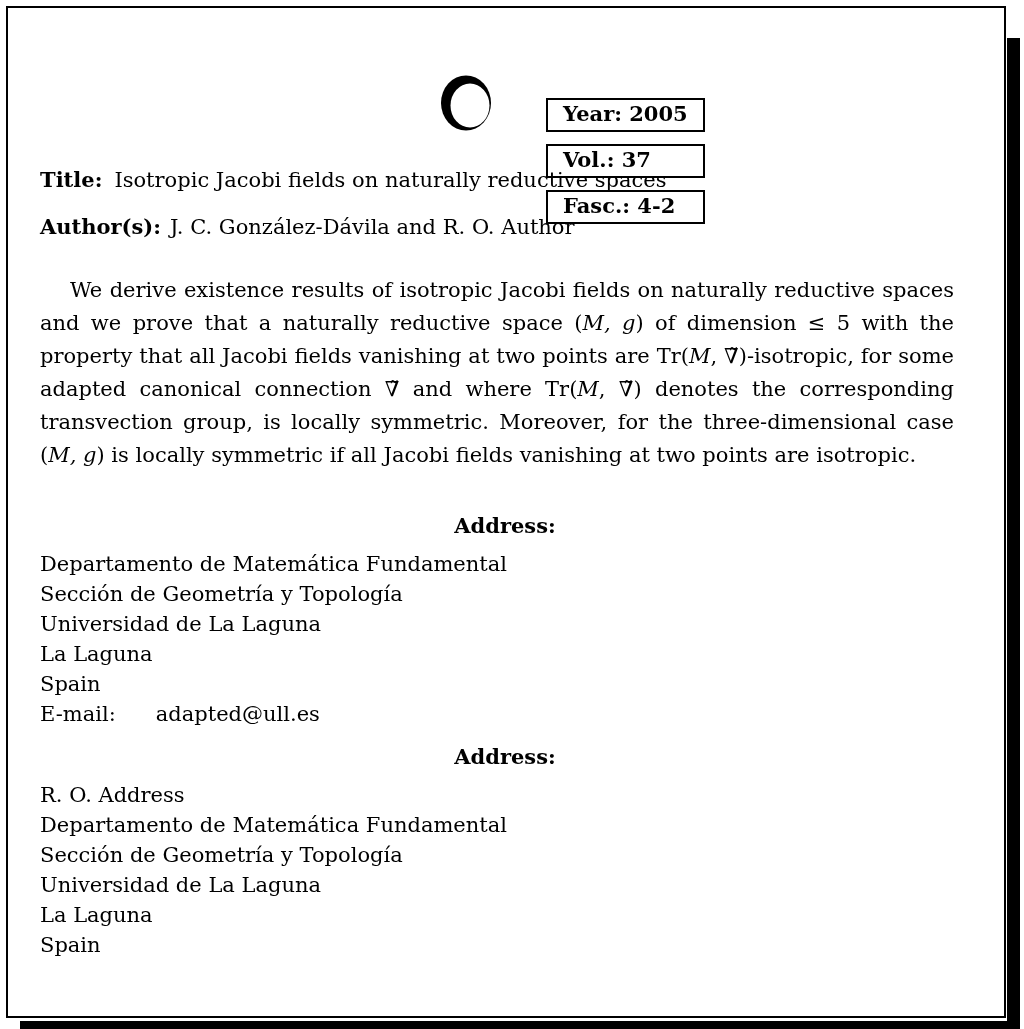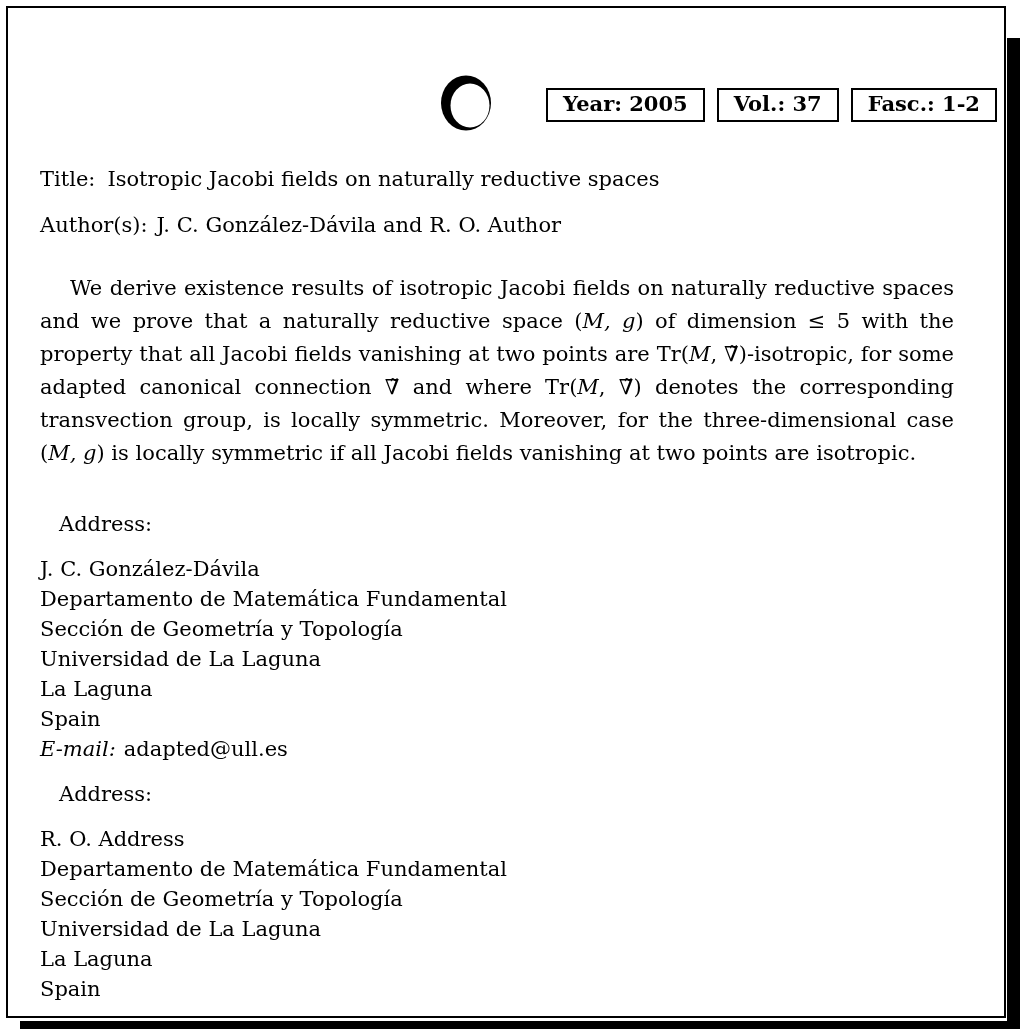--- a/index.html
+++ b/index.html
@@ -44,23 +44,24 @@
   .logo {
     position: absolute;
     left: 440px;
     top: 74px;
     width: 54px;
     height: 59px;
   }
   .badges {
     position: absolute;
     left: 546px;
-    top: 88px;
+    top: 98px;
     display: flex;
     gap: 12px;
+    flex-direction: column;
   }
   .badge {
     border: 2px solid #000;
     background: #fff;
     padding: 2px 15px 4px 15px;
     font-weight: bold;
     font-size: 21px;
     line-height: 24px;
     white-space: nowrap;
   }
@@ -69,77 +70,76 @@
     left: 40px;
     top: 166px;
     width: 926px;
     font-size: 21px;
   }
   .meta-line {
     margin: 0 0 19px 0;
     line-height: 27px;
   }
   .meta-line .lbl {
-    font-weight: normal;
+    font-weight: bold;
     margin-right: 12px;
   }
   .abstract {
     margin: 33px 12px 0 0;
     line-height: 33px;
     text-align: justify;
     text-indent: 30px;
   }
   .it { font-style: italic; }
   .addresses { margin-top: 39px; }
   .address-block { margin: 0 0 13px 0; }
   .addr-label {
-    font-weight: normal;
-    margin: 15px;
+    font-weight: bold;
+    margin: 8px;
     padding-left: 4px;
     line-height: 30px;
+    text-align: center;
   }
   .addr-line {
     margin: 0;
     line-height: 30px;
   }
   .email-label {
-    font-style: italic;
-    margin-right: 8px;
+    margin-right: 40px;
   }
 </style>
 </head>
 <body>
 
 <div class="frame"></div>
 <div class="shadow-right"></div>
 <div class="shadow-bottom"></div>
 
 <div class="logo">
   <svg width="54" height="59" viewBox="0 0 54 59">
     <ellipse cx="26" cy="29" rx="25" ry="27.5" fill="#000"></ellipse>
     <ellipse cx="30" cy="31.5" rx="19.5" ry="22" fill="#fff"></ellipse>
   </svg>
 </div>
 
 <div class="badges">
   <div class="badge">Year: 2005</div>
   <div class="badge">Vol.: 37</div>
-  <div class="badge">Fasc.: 1-2</div>
+  <div class="badge">Fasc.: 4-2</div>
 </div>
 
 <div class="content">
   <p class="meta-line"><span class="lbl">Title:</span><span>Isotropic Jacobi fields on naturally reductive spaces</span></p>
   <p class="meta-line"><span class="lbl" style="margin-right:9px;">Author(s):</span><span>J. C. González-Dávila and R. O. Author</span></p>
 
   <p class="abstract" id="abstract"><span>We derive existence results of isotropic Jacobi fields on naturally reductive spaces and we prove that a naturally reductive space (</span><span class="it">M, g</span><span>) of dimension ≤ 5 with the property that all Jacobi fields vanishing at two points are Tr(</span><span class="it">M</span><span>, ∇̃)-isotropic, for some adapted canonical connection ∇̃ and where Tr(</span><span class="it">M</span><span>, ∇̃) denotes the corresponding transvection group, is locally symmetric. Moreover, for the three-dimensional case (</span><span class="it">M, g</span><span>) is locally symmetric if all Jacobi fields vanishing at two points are isotropic.</span></p>
 
   <div class="addresses" id="addresses">
       <div class="address-block">
         <p class="addr-label">Address:</p>
-        <p class="addr-line">J. C. González-Dávila</p>
         <p class="addr-line">Departamento de Matemática Fundamental</p>
         <p class="addr-line">Sección de Geometría y Topología</p>
         <p class="addr-line">Universidad de La Laguna</p>
         <p class="addr-line">La Laguna</p>
         <p class="addr-line">Spain</p>
         <p class="addr-line"><span class="email-label">E-mail:</span><span>adapted@ull.es</span></p>
       </div>
       <div class="address-block">
         <p class="addr-label">Address:</p>
         <p class="addr-line">R. O. Address</p>

